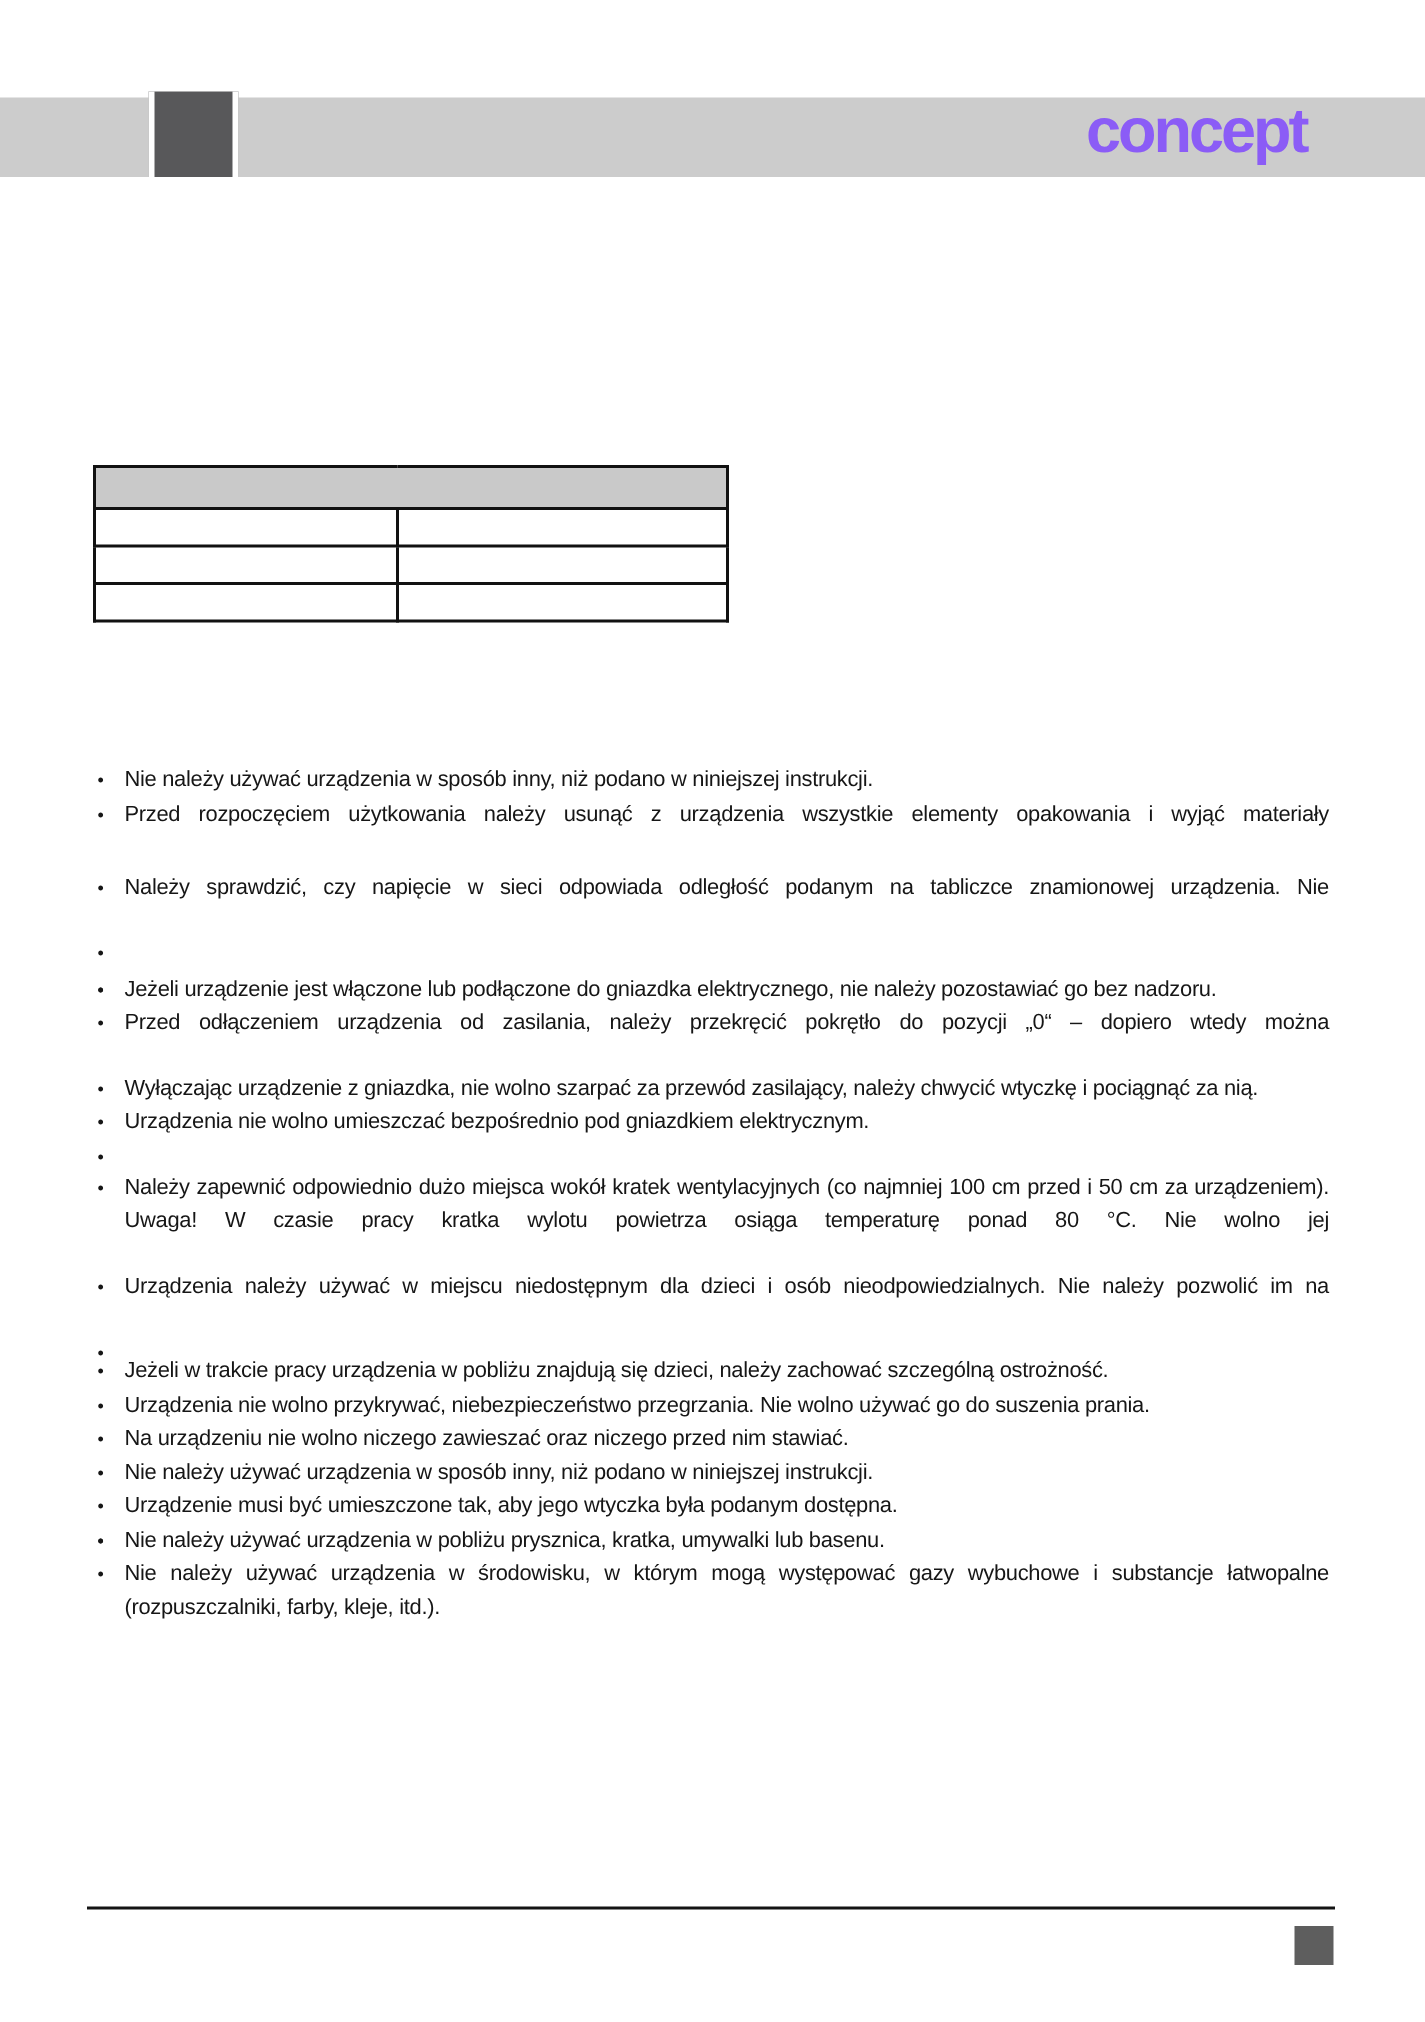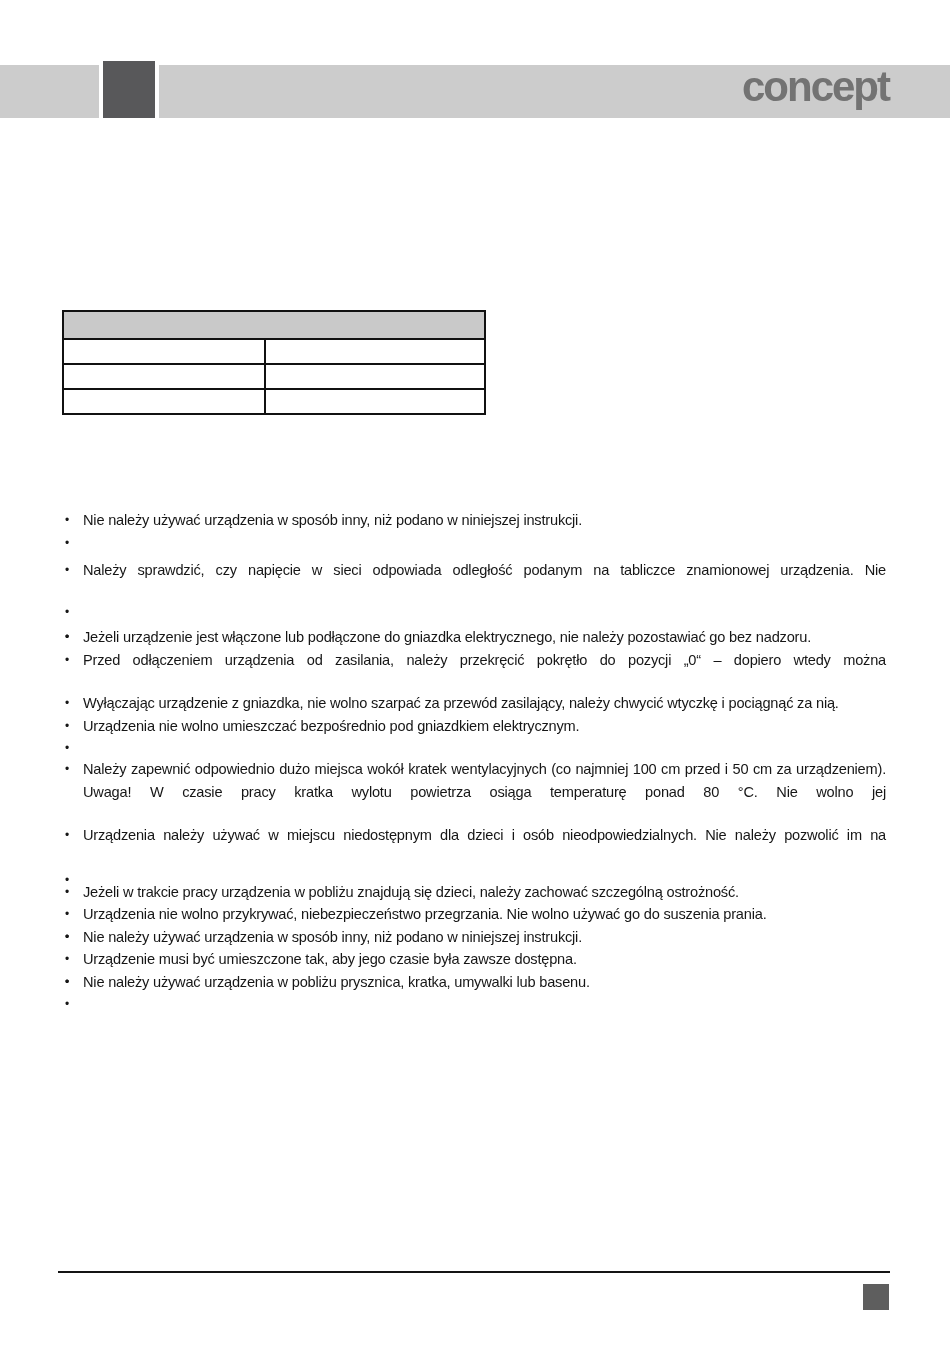--- a/index.html
+++ b/index.html
@@ -3,22 +3,22 @@
 <meta charset="utf-8">
 <style>
   html,body{margin:0;padding:0;background:#fff;}
   .page{position:relative;width:950px;height:1348px;background:#ffffff;overflow:hidden;
         font-family:"Liberation Sans","DejaVu Sans",sans-serif;color:#1a1a1a;}
 
   
   .band{position:absolute;left:0;top:65px;width:950px;height:53px;background:#cccccc;}
   .band-square{position:absolute;left:99px;top:61px;width:52px;height:57px;background:#58585a;
                border-left:4px solid #ffffff;border-right:4px solid #ffffff;}
-  .logo{position:absolute;top:62px;right:61px;height:53px;line-height:50px;
-        font-size:42px;font-weight:bold;letter-spacing:-2px;color:#737373;}
+  .logo{position:absolute;top:62px;right:79px;height:53px;line-height:50px;
+        font-size:42px;font-weight:bold;letter-spacing:-2px;color:#8b5cf6;}
 
   
   .spec-table{position:absolute;left:62px;top:310px;width:424px;border-collapse:collapse;}
   .spec-table th,.spec-table td{border:2px solid #111;padding:0;font-size:13px;}
   .spec-table th{height:26px;background:#c9c9c9;}
   .spec-table td{height:23px;background:#ffffff;}
   .spec-table td.c1{width:200px;}
 
   
   .bullets{position:absolute;left:62px;top:509px;width:824px;margin:0;padding:0;list-style:none;
@@ -59,38 +59,38 @@
       </tr>
       <tr>
         <td class="c1"></td>
         <td></td>
       </tr>
     </tbody>
   </table>
 
   <ul class="bullets">
     <li><span class="b">•</span><span>Nie należy używać urządzenia w sposób inny, niż podano w niniejszej instrukcji.</span></li>
-    <li class="g27 stretch"><span class="b">•</span></li>
+    <li class="g27 stretch"><span class="b">•</span><span>Przed rozpoczęciem użytkowania należy usunąć z urządzenia wszystkie elementy opakowania i wyjąć materiały</span></li>
     <li class="g20 stretch"><span class="b">•</span><span>Należy sprawdzić, czy napięcie w sieci odpowiada odległość podanym na tabliczce znamionowej urządzenia. Nie</span></li>
     <li class="g45 stretch"><span class="b">•</span></li>
     <li class="g20 stretch"><span class="b">•</span></li>
     <li><span class="b">•</span><span>Jeżeli urządzenie jest włączone lub podłączone do gniazdka elektrycznego, nie należy pozostawiać go bez nadzoru.</span></li>
     <li class="g21 stretch"><span class="b">•</span><span>Przed odłączeniem urządzenia od zasilania, należy przekręcić pokrętło do pozycji „0“ – dopiero wtedy można</span></li>
     <li><span class="b">•</span><span>Wyłączając urządzenie z gniazdka, nie wolno szarpać za przewód zasilający, należy chwycić wtyczkę i pociągnąć za nią.</span></li>
     <li><span class="b">•</span><span>Urządzenia nie wolno umieszczać bezpośrednio pod gniazdkiem elektrycznym.</span></li>
     <li class="g21 stretch"><span class="b">•</span></li>
     <li class="g21 stretch"><span class="b">•</span><span>Należy zapewnić odpowiednio dużo miejsca wokół kratek wentylacyjnych (co najmniej 100 cm przed i 50 cm za urządzeniem). Uwaga! W czasie pracy kratka wylotu powietrza osiąga temperaturę ponad 80 °C. Nie wolno jej</span></li>
     <li class="g22 stretch"><span class="b">•</span><span>Urządzenia należy używać w miejscu niedostępnym dla dzieci i osób nieodpowiedzialnych. Nie należy pozwolić im na</span></li>
     <li class="g34 stretch"><span class="b">•</span></li>
     <li><span class="b">•</span><span>Jeżeli w trakcie pracy urządzenia w pobliżu znajdują się dzieci, należy zachować szczególną ostrożność.</span></li>
     <li><span class="b">•</span><span>Urządzenia nie wolno przykrywać, niebezpieczeństwo przegrzania. Nie wolno używać go do suszenia prania.</span></li>
-    <li><span class="b">•</span></li>
+    <li><span class="b">•</span><span>Na urządzeniu nie wolno niczego zawieszać oraz niczego przed nim stawiać.</span></li>
     <li><span class="b">•</span><span>Nie należy używać urządzenia w sposób inny, niż podano w niniejszej instrukcji.</span></li>
-    <li><span class="b">•</span><span>Urządzenie musi być umieszczone tak, aby jego czasie była zawsze dostępna.</span></li>
+    <li><span class="b">•</span><span>Urządzenie musi być umieszczone tak, aby jego wtyczka była podanym dostępna.</span></li>
     <li><span class="b">•</span></li>
     <li><span class="b">•</span><span>Nie należy używać urządzenia w pobliżu prysznica, kratka, umywalki lub basenu.</span></li>
-    <li><span class="b">•</span></li>
+    <li><span class="b">•</span><span>Nie należy używać urządzenia w środowisku, w którym mogą występować gazy wybuchowe i substancje łatwopalne (rozpuszczalniki, farby, kleje, itd.).</span></li>
   </ul>
 
   <div class="rule"></div>
   <div class="page-square"></div>
 
 </div>
 
 </body></html>

